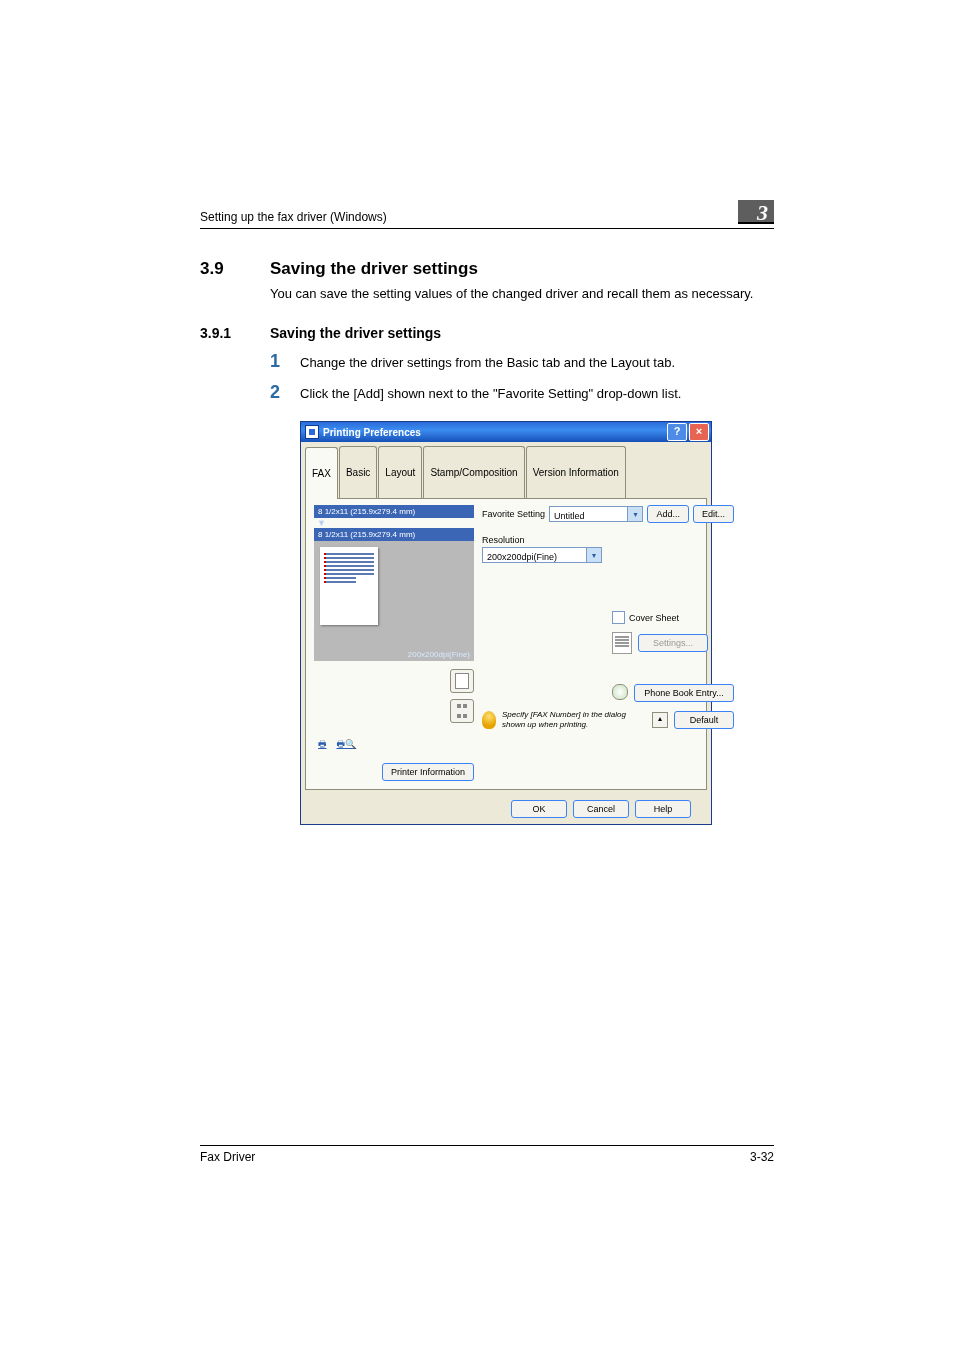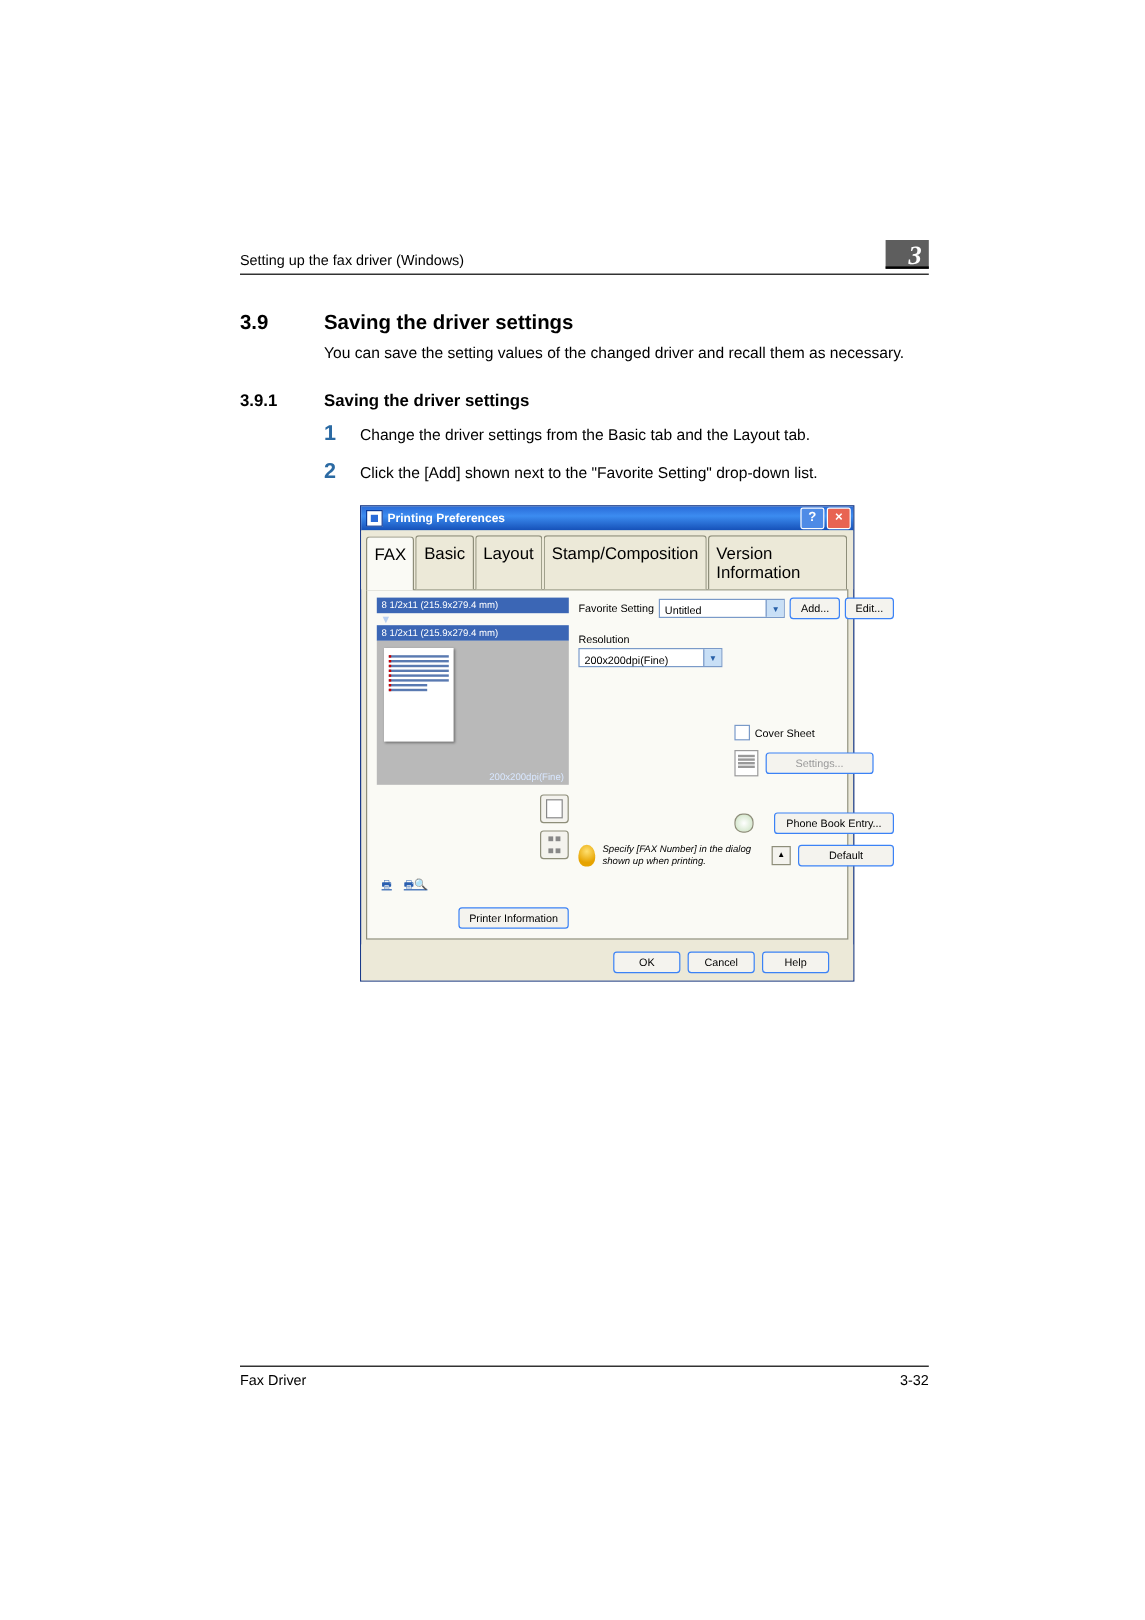--- a/index.html
+++ b/index.html
@@ -77,21 +77,21 @@
   .titlebar-icon {
     width:12px;height:12px;background:#fff;margin-right:4px;border:1px solid #0a3a9a;
     display:flex;align-items:center;justify-content:center;
   }
   .titlebar-icon::before{content:"";width:6px;height:6px;background:#2a6bd8;}
   .title-buttons { margin-left:auto; display:flex; gap:2px;}
   .tbtn { width:18px;height:16px;border:1px solid #fff;border-radius:2px;color:#fff;font-weight:bold;font-size:11px;line-height:14px;text-align:center;}
   .tbtn.q{background:#4e8be6;}
   .tbtn.x{background:#e86452;}
   .tabs-bar{display:flex;padding:4px 4px 0 4px;background:#ece9d8;}
-  .tab{border:1px solid #8e8e7a;border-bottom:none;border-radius:3px 3px 0 0;padding:6px 6px;background:#ece9d8;margin-right:1px;font-size:14px;}
+  .tab{border:1px solid #8e8e7a;border-bottom:none;border-radius:3px 3px 0 0;padding:20px 6px;background:#ece9d8;margin-right:1px;font-size:10px;}
   .tab.active{background:#fafaf5;position:relative;top:1px;}
   .tab-body{border:1px solid #8e8e7a;background:#fafaf5;margin:0 4px 4px 4px;padding:6px 8px 8px 8px;}
   .top-row{display:flex;gap:8px;}
   
   .preview-col{width:160px;}
   .field-label-blue{background:#3b66b5;color:#fff;font-size:8px;padding:2px 4px;}
   .arrow-down{color:#b8cff1;font-size:9px;padding:0 3px;}
   .preview-box{width:160px;height:120px;background:#b9b9b9;position:relative;display:flex;align-items:flex-start;justify-content:flex-start;padding:6px;box-sizing:border-box;}
   .page-thumb{width:58px;height:78px;background:#fff;box-shadow:1px 1px 2px rgba(0,0,0,.4);position:relative;padding:4px 4px;box-sizing:border-box;}
   .page-thumb .pline{height:2px;margin:2px 0;border-left:2px solid #c00;background:#5a7ab1;}
@@ -113,21 +113,21 @@
   .combo-btn{width:14px;height:14px;background:#c8dff6;border-left:1px solid #7a9ac8;display:flex;align-items:center;justify-content:center;color:#2860a8;font-size:8px;}
   .btn{border:1px solid #3b82f6;border-radius:3px;background:#f4f3ee;height:18px;padding:0 8px;font-size:9px;display:flex;align-items:center;justify-content:center;box-sizing:border-box;}
   .res-group{margin-top:4px;}
   .cover-block{margin-top:48px;}
   .chk{display:flex;align-items:center;gap:4px;font-size:9px;}
   .chk-box{width:11px;height:11px;border:1px solid #7a9ac8;background:#fff;}
   .settings-row{display:flex;align-items:center;gap:6px;margin-top:8px;}
   .settings-row .icon-sheet{width:18px;height:20px;border:1px solid #9a9a9a;background:#fff;position:relative;}
   .settings-row .icon-sheet::before{content:"";position:absolute;left:2px;right:2px;top:3px;height:2px;background:#999;box-shadow:0 3px 0 #999,0 6px 0 #999,0 9px 0 #999;}
   .btn.disabled{color:#9a9a9a;}
-  .pb-row{display:flex;align-items:center;gap:17px;margin-top:30px;}
+  .pb-row{display:flex;gap:6px;margin-top:30px;}
   .pb-icon{width:14px;height:14px;border:1px solid #8e8e7a;border-radius:7px;background:radial-gradient(circle,#fff,#c8e0be);}
   .hint-row{display:flex;align-items:center;gap:6px;margin-top:8px;}
   .bulb{width:14px;height:18px;background:radial-gradient(circle at 50% 30%,#ffe070,#e6a300 65%);border-radius:50% 50% 40% 40%;}
   .hint-text{font-size:8px;line-height:1.2;flex:1;font-style:italic;}
   .scroll-up{width:14px;height:14px;border:1px solid #8e8e7a;background:#f4f3ee;font-size:8px;text-align:center;line-height:12px;}
   .bottom-buttons{display:flex;justify-content:flex-end;gap:6px;padding:6px 20px;background:#ece9d8;}
   .bottom-buttons .btn{min-width:56px;}
 
   .footer-row {
     display:flex;
@@ -246,33 +246,33 @@
             </div>
           </div>
 
           <div class="cover-block" style="margin-left:130px;">
             <div class="chk">
               <span class="chk-box"></span>
               <span>Cover Sheet</span>
             </div>
             <div class="settings-row">
               <span class="icon-sheet"></span>
-              <div class="btn disabled" style="width:90px">Settings...</div>
+              <div class="btn disabled" style="width:70px">Settings...</div>
             </div>
             <div class="pb-row">
               <span class="pb-icon"></span>
               <div class="btn" style="width:100px">Phone Book Entry...</div>
             </div>
           </div>
 
           <div class="hint-row">
             <span class="bulb"></span>
             <span class="hint-text">Specify [FAX Number] in the dialog shown up when printing.</span>
             <span class="scroll-up">▴</span>
-            <div class="btn" style="width:80px">Default</div>
+            <div class="btn" style="width:60px">Default</div>
           </div>
         </div>
       </div>
     </div>
 
     <div class="bottom-buttons">
       <div class="btn">OK</div>
       <div class="btn">Cancel</div>
       <div class="btn">Help</div>
     </div>

